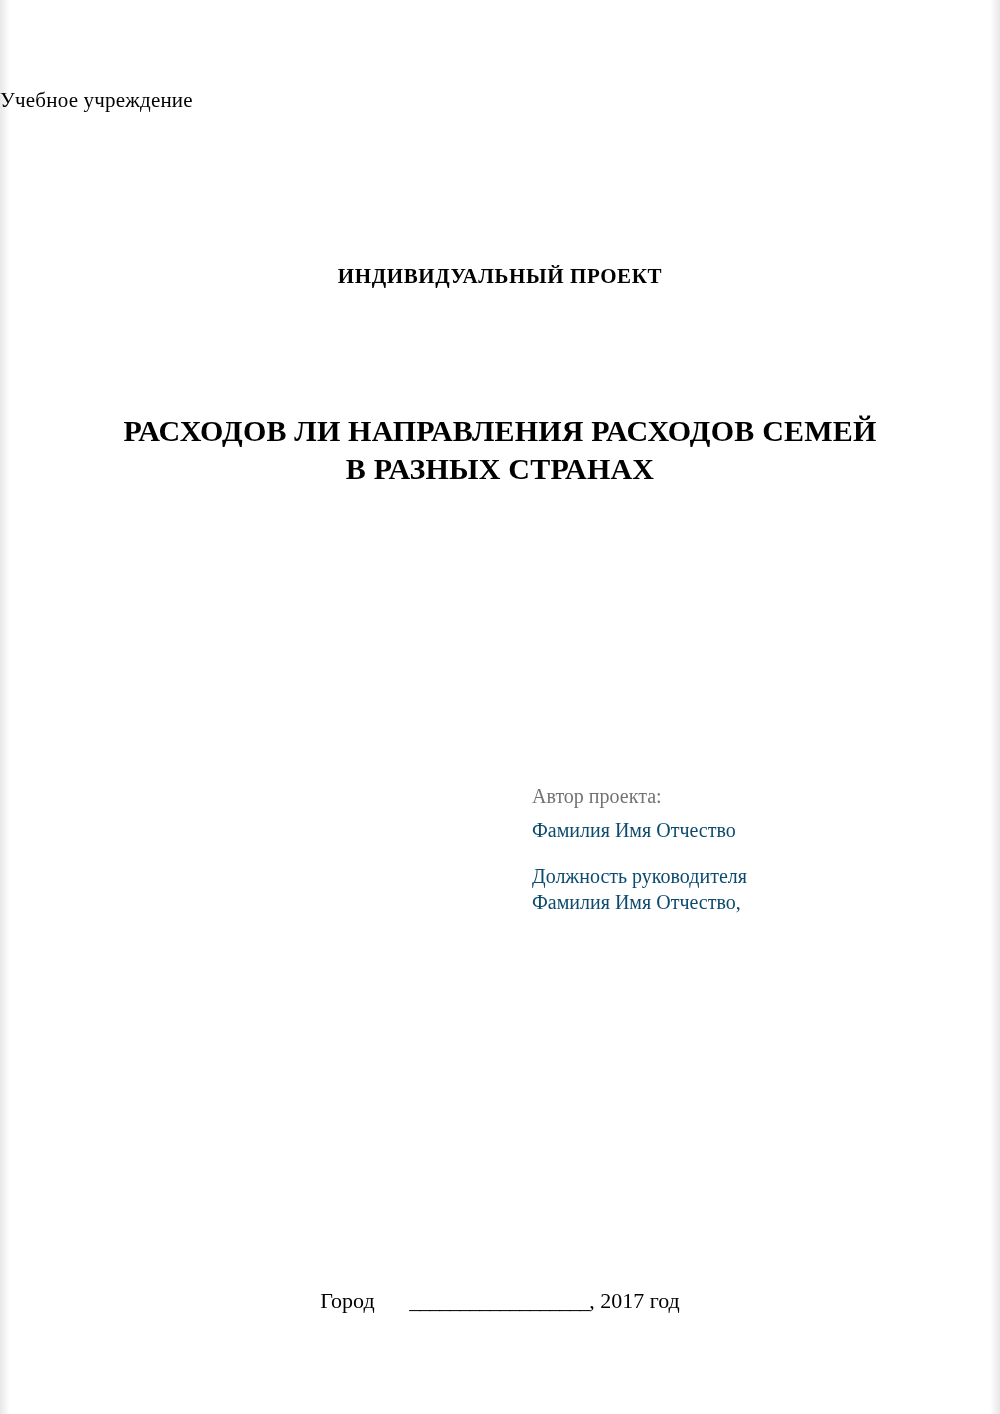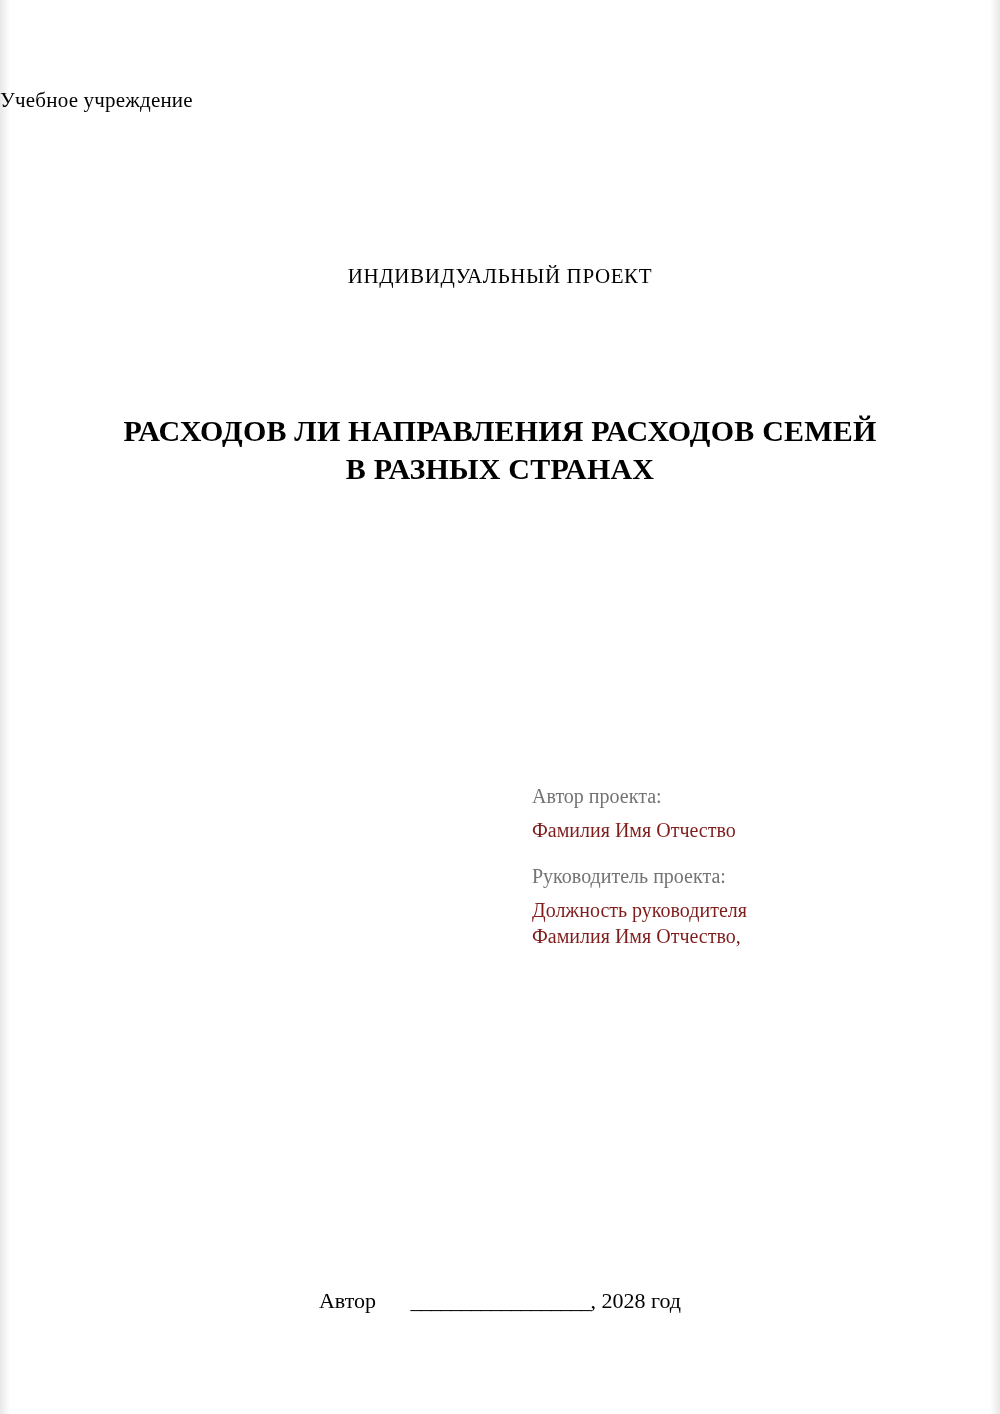--- a/index.html
+++ b/index.html
@@ -48,21 +48,21 @@
     letter-spacing: 0.2px;
   }
 
   .doc-type {
     position: absolute;
     top: 264px;
     left: 0;
     width: 100%;
     text-align: center;
     font-size: 21px;
-    font-weight: normal;
+    font-weight: bold;
     letter-spacing: 0.6px;
   }
 
   .doc-title {
     position: absolute;
     top: 412px;
     left: 120px;
     width: 760px;
     text-align: center;
     font-size: 30px;
@@ -82,21 +82,21 @@
   .credit-block {
     margin-bottom: 26px;
   }
   .credit-label {
     display: block;
     color: #737373;
     margin-bottom: 14px;
   }
   .credit-value {
     display: block;
-    color: #7f1d1d;
+    color: #0c4a6e;
     margin-bottom: 6px;
   }
 
   .footer {
     position: absolute;
     top: 1288px;
     left: 0;
     width: 100%;
     text-align: center;
     font-size: 22px;
@@ -118,24 +118,23 @@
   <div class="doc-title">РАСХОДОВ ЛИ НАПРАВЛЕНИЯ РАСХОДОВ СЕМЕЙ В РАЗНЫХ СТРАНАХ</div>
 
   <div class="credits">
 
     <div class="credit-block">
       <span class="credit-label">Автор проекта:</span>
       <span class="credit-value">Фамилия Имя Отчество</span>
     </div>
 
     <div class="credit-block">
-      <span class="credit-label">Руководитель проекта:</span>
       <span class="credit-value">Должность руководителя</span>
       <span class="credit-value">Фамилия Имя Отчество,</span>
     </div>
 
   </div>
 
   <div class="footer">
-    <span>Автор</span><span> </span><span class="blank-line">__________________</span><span>, 2028 год</span>
+    <span>Город</span><span> </span><span class="blank-line">__________________</span><span>, 2017 год</span>
   </div>
 
 </div>
 
 </body></html>

